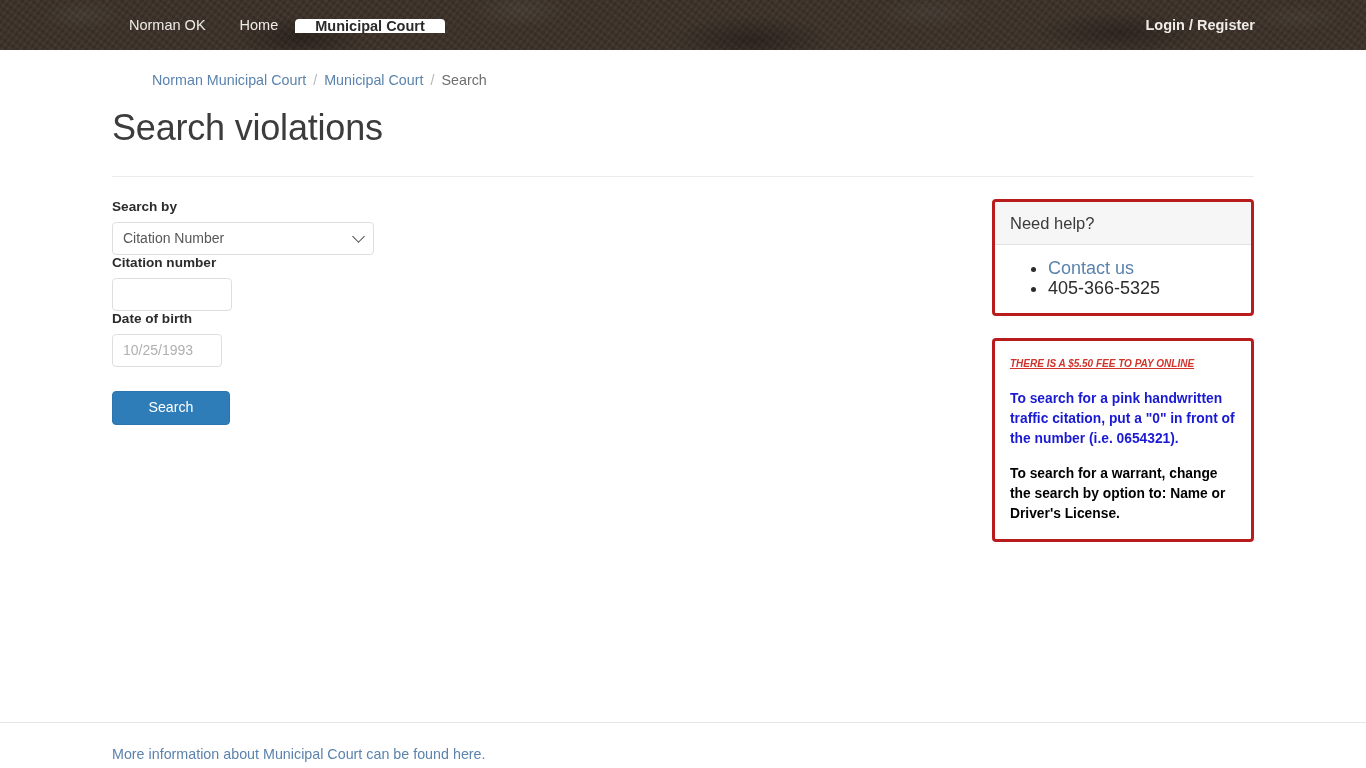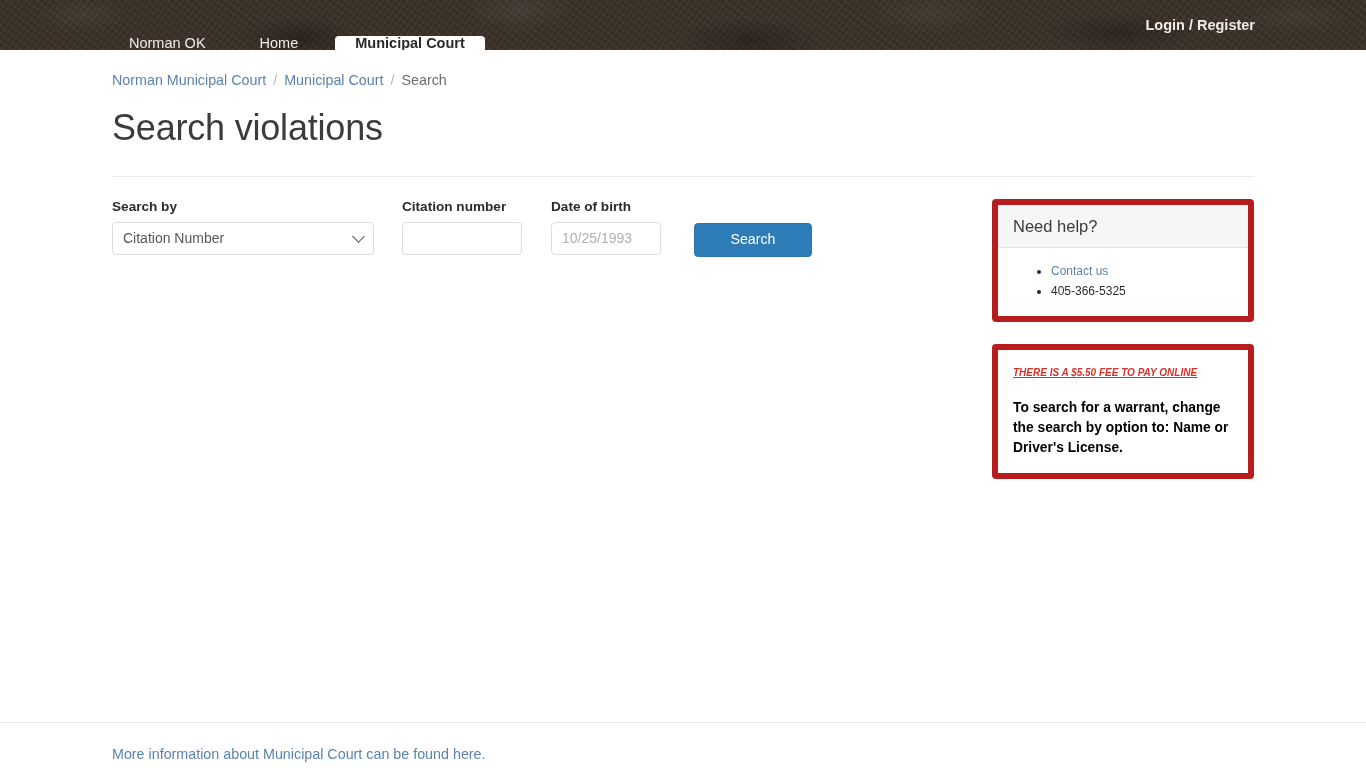--- a/index.html
+++ b/index.html
@@ -27,23 +27,22 @@
       radial-gradient(ellipse 120px 30px at 82% 65%, rgba(0,0,0,0.26), rgba(0,0,0,0) 70%),
       radial-gradient(ellipse 70px 20px at 95% 35%, rgba(255,255,255,0.035), rgba(255,255,255,0) 70%),
       repeating-linear-gradient(127deg, rgba(255,255,255,0.022) 0px, rgba(255,255,255,0.022) 2px, rgba(0,0,0,0.04) 2px, rgba(0,0,0,0.04) 5px),
       repeating-linear-gradient(37deg, rgba(255,255,255,0.018) 0px, rgba(255,255,255,0.018) 3px, rgba(0,0,0,0.035) 3px, rgba(0,0,0,0.035) 6px);
     display: flex;
     align-items: stretch;
     overflow: hidden;
   }
   .nav-left {
     display: flex;
-    align-items: flex-end;
+    align-items: center;
     margin-left: 112px;
-    gap: 20px;
   }
   .nav-link {
     display: flex;
     align-items: center;
     padding: 0 17px;
     color: #efece7;
     font-size: 14.5px;
     line-height: 1;
     text-decoration: none;
     white-space: nowrap;
@@ -73,20 +72,21 @@
 
   
   .breadcrumb {
     padding-top: 20px;
     font-size: 14.3px;
     color: #6e6e6e;
     line-height: 20px;
     display: flex;
     align-items: baseline;
     white-space: nowrap;
+    margin-left: 40px;
   }
   .breadcrumb a {
     color: #5b83ad;
     text-decoration: none;
   }
   .breadcrumb .sep {
     color: #b7b7b7;
     padding: 0 7px;
   }
   .breadcrumb .current { color: #6e6e6e; }
@@ -112,20 +112,21 @@
     align-items: flex-start;
     padding-top: 22px;
   }
   .col-main { width: 858px; flex: none; }
   .col-side { width: 262px; flex: none; margin-left: 22px; }
 
   
   .search-form {
     display: flex;
     align-items: flex-start;
+    flex-direction: column;
   }
   .form-group { margin-right: 28px; }
   .form-group.grp-searchby { width: 262px; margin-right: 28px; }
   .form-group.grp-citation { width: 120px; margin-right: 29px; }
   .form-group.grp-dob { width: 110px; margin-right: 33px; }
   .form-group.grp-submit { padding-top: 24px; }
 
   label.ctl-label {
     display: block;
     font-size: 13.6px;
@@ -175,21 +176,21 @@
     border-radius: 4px;
     color: #ffffff;
     font-size: 14.2px;
     font-family: "Liberation Sans", sans-serif;
     cursor: pointer;
     line-height: 1;
   }
 
   
   .panel {
-    border: 6px solid #b91c1c;
+    border: 3px solid #b91c1c;
     border-radius: 4px;
     background: #ffffff;
     margin-bottom: 22px;
   }
   .panel-heading {
     background: #f6f6f6;
     border-bottom: 1px solid #e2e2e2;
     border-radius: 3px 3px 0 0;
     padding: 11px 15px 11px 15px;
   }
@@ -200,21 +201,21 @@
     color: #3a3a3a;
     line-height: 20px;
   }
   .panel-body { padding: 13px 15px 15px 15px; }
   .panel-body ul {
     margin: 0;
     padding-left: 38px;
     list-style: disc;
   }
   .panel-body li {
-    font-size: 12px;
+    font-size: 18px;
     color: #2c2c2c;
     line-height: 20px;
     margin-bottom: 0;
   }
   .panel-body li a {
     color: #5b83ad;
     text-decoration: none;
   }
 
   .ann-block { margin: 0 0 15px 0; }
@@ -344,20 +345,21 @@
           <ul>
             <li><a href="#">Contact us</a></li>
             <li>405-366-5325</li>
           </ul>
         </div>
       </div>
 
       <div class="panel">
         <div class="panel-body">
           <p class="ann-block ann-fee">THERE IS A $5.50 FEE TO PAY ONLINE</p>
+          <p class="ann-block ann-blue">To search for a pink handwritten traffic citation, put a "0" in front of the number (i.e. 0654321).</p>
           <p class="ann-block ann-dark">To search for a warrant, change the search by option to:  Name or Driver's License.</p>
         </div>
       </div>
 
     </div>
   </div>
 </div>
 
 <div class="footer">
   <div class="footer-inner">

